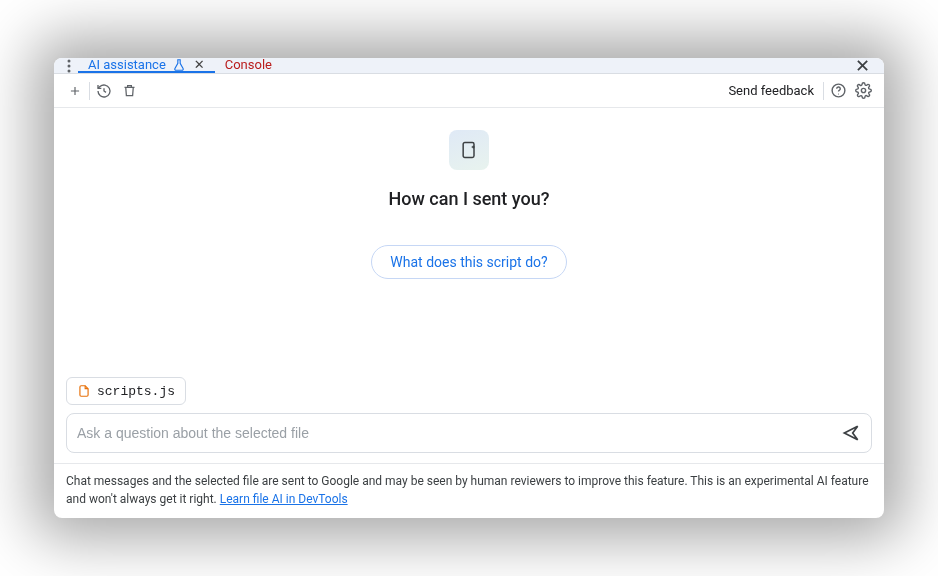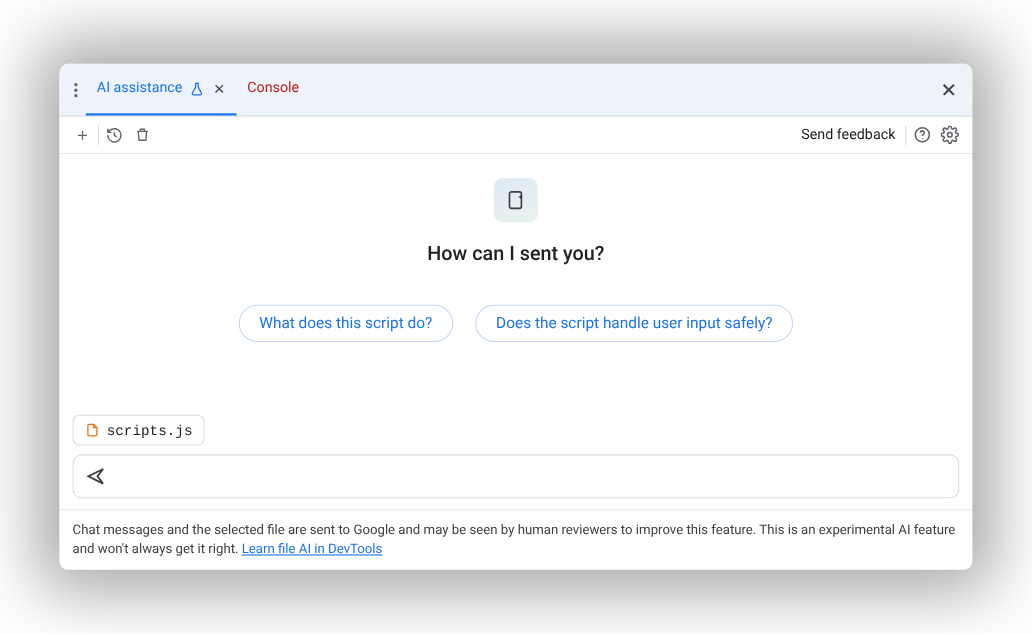--- a/index.html
+++ b/index.html
@@ -21,21 +21,21 @@
     display: flex;
     flex-direction: column;
     overflow: hidden;
   }
   
   .tabs-row {
     display: flex;
     align-items: center;
     background: #eef2f9;
     border-bottom: 1px solid #d9dde3;
-    height: 48px;
+    height: 16px;
     padding: 0 6px;
   }
   .kebab {
     width: 18px;
     display: flex;
     justify-content: center;
     align-items: center;
     cursor: pointer;
   }
   .tab {
@@ -118,21 +118,21 @@
     margin-bottom: 18px;
   }
   .heading {
     font-size: 18px;
     font-weight: 500;
     color: #202124;
     margin-bottom: 36px;
   }
   .suggestions {
     display: flex;
-    flex-direction: row;
+    flex-direction: column;
     align-items: center;
     gap: 20px;
   }
   .chip {
     border: 1px solid #c6d7f5;
     border-radius: 999px;
     padding: 8px 18px;
     font-size: 14px;
     color: #1a73e8;
     background: #fff;
@@ -266,35 +266,35 @@
   <div class="main">
     <div class="hero-icon">
       <svg width="20" height="20" viewBox="0 0 24 24" fill="none" stroke="#3c4043" stroke-width="1.8">
         <path d="M7 3h9a2 2 0 0 1 2 2v14a2 2 0 0 1-2 2H7a2 2 0 0 1-2-2V5a2 2 0 0 1 2-2z"></path>
         <path d="M17 6l.8 1.6L19.5 8.4 17.8 9.2 17 10.8 16.2 9.2 14.5 8.4 16.2 7.6z" fill="#3c4043" stroke="none"></path>
       </svg>
     </div>
     <div class="heading">How can I sent you?</div>
     <div class="suggestions">
       <div class="chip">What does this script do?</div>
-      <div class="chip">Does the script handle user input safely?</div>
     </div>
 
     <div class="context-row">
       <div class="file-chip">
         <svg width="14" height="16" viewBox="0 0 24 24" fill="none" stroke="currentColor" stroke-width="2">
           <path d="M14 3H7a2 2 0 0 0-2 2v14a2 2 0 0 0 2 2h10a2 2 0 0 0 2-2V8z"></path>
           <path d="M14 3v5h5"></path>
         </svg>
         <span>scripts.js</span>
       </div>
     </div>
 
     <div class="input-row" style="width:100%;">
       <div class="input-wrap">
+        <input type="text" placeholder="Ask a question about the selected file" style="">
         <div class="send-btn">
           <svg width="20" height="20" viewBox="0 0 24 24" fill="none" stroke="#3c4043" stroke-width="2">
             <path d="M4 12l16-8-6 8 6 8z"></path>
           </svg>
         </div>
       </div>
     </div>
   </div>
 
   <div class="disclaimer">

